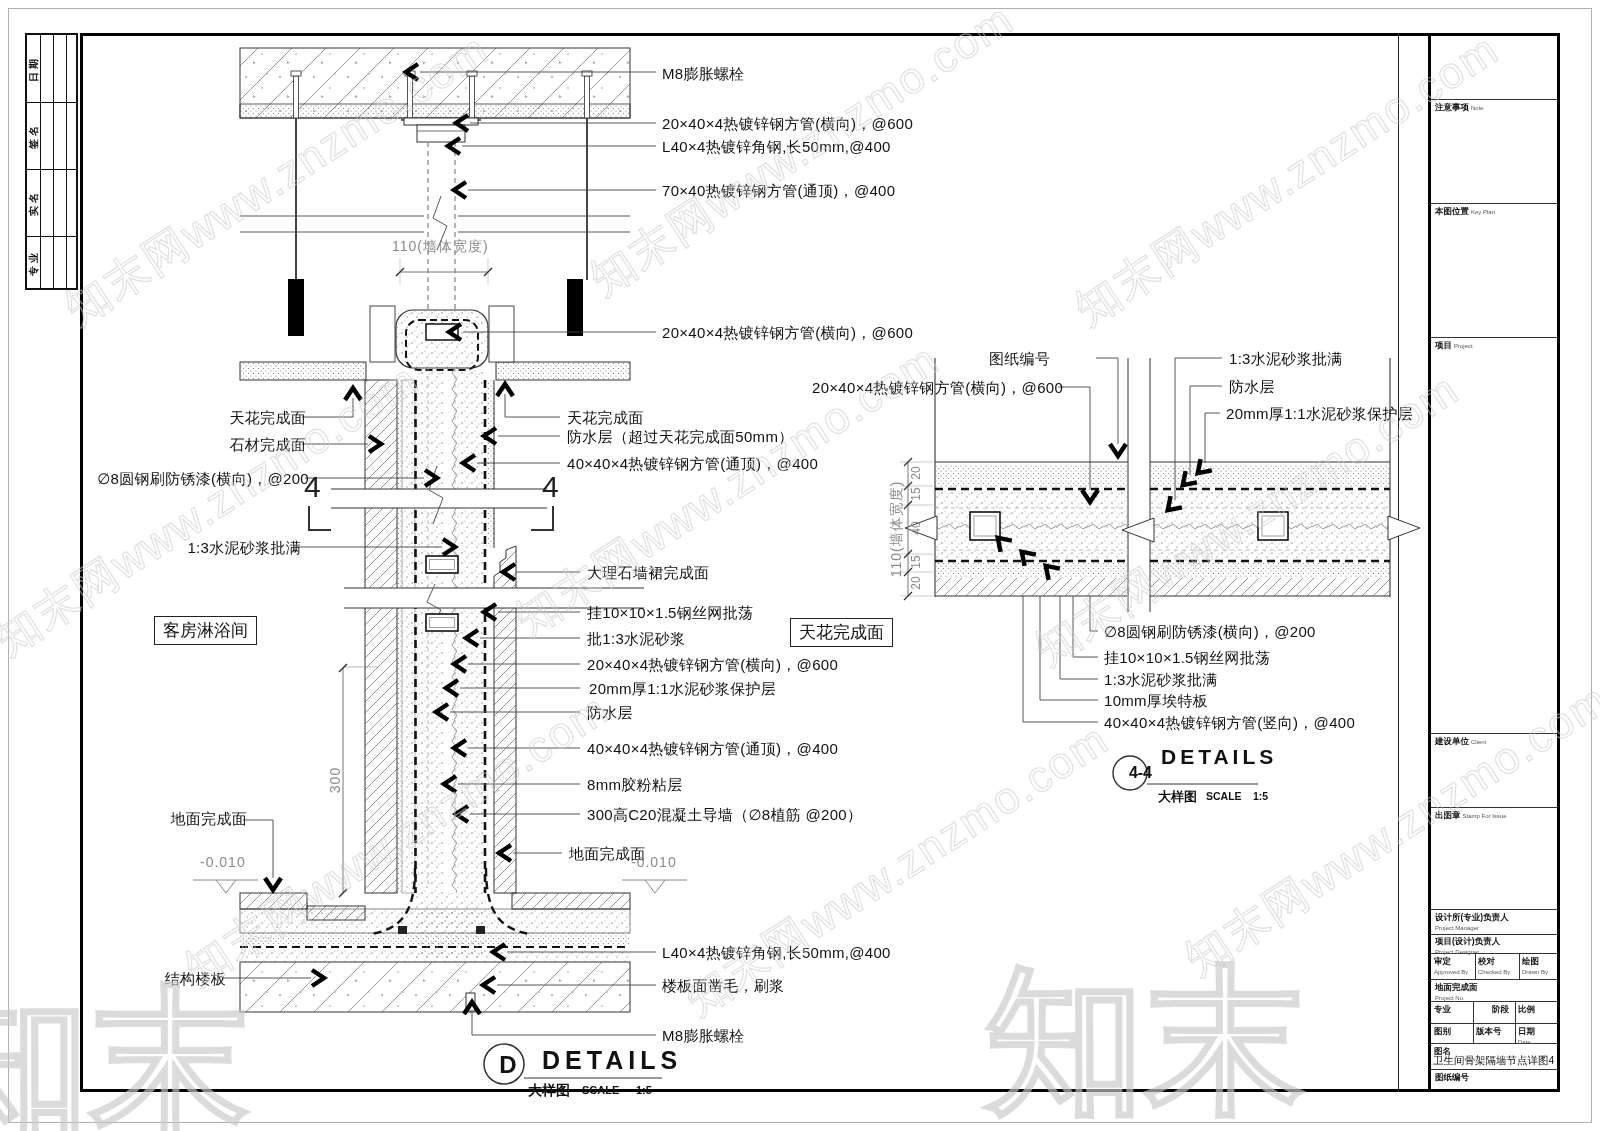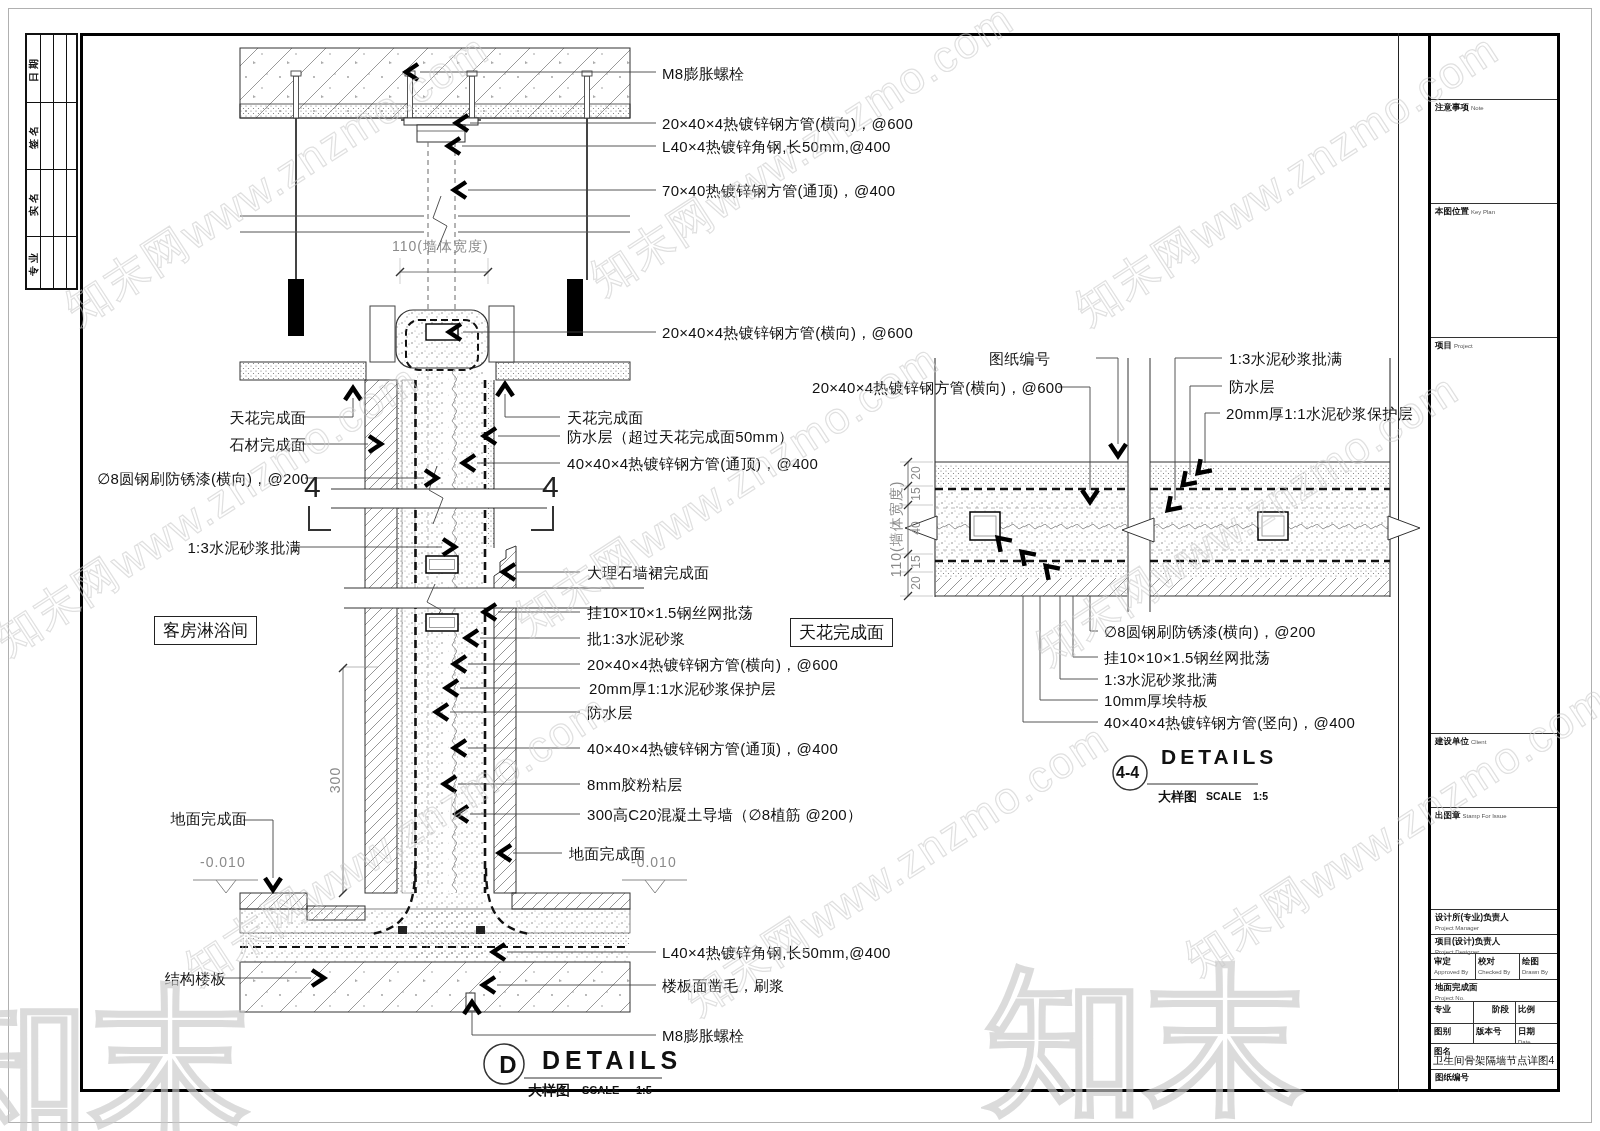--- a/index.html
+++ b/index.html
@@ -407,21 +407,21 @@
     <div class="ann" style="left:1100px;top:691px">10mm厚埃特板</div>
     <div class="ann" style="left:1100px;top:713px">40×40×4热镀锌钢方管(竖向)，@400</div>
 
     <div class="dim rot90" style="left:845px;top:520px">110(墙体宽度)</div>
     <div class="dim-sm" style="left:905px;top:466px">20</div>
     <div class="dim-sm" style="left:905px;top:487px">15</div>
     <div class="dim-sm" style="left:905px;top:521px">40</div>
     <div class="dim-sm" style="left:905px;top:555px">15</div>
     <div class="dim-sm" style="left:905px;top:576px">20</div>
 
-    <div class="dtitle" style="left:1112px;top:764px;width:36px;text-align:left;font-size:16px">4-4</div>
+    <div class="dtitle" style="left:1112px;top:764px;width:36px;text-align:right;font-size:16px">4-4</div>
     <div class="dtitle" style="left:1157px;top:745px;font-size:21px;letter-spacing:4px">DETAILS</div>
     <div class="dtitle" style="left:1154px;top:788px;font-size:13px">大样图</div>
     <div class="dtitle" style="left:1202px;top:790px;font-size:10.5px;font-weight:bold">SCALE</div>
     <div class="dtitle" style="left:1249px;top:790px;font-size:10.5px;font-weight:bold">1:5</div>
   </div>
 
   <div id="title-block">
     <div class="tb-line" style="top:63px"></div>
     <div class="tb-line" style="top:167px"></div>
     <div class="tb-line" style="top:301px"></div>

